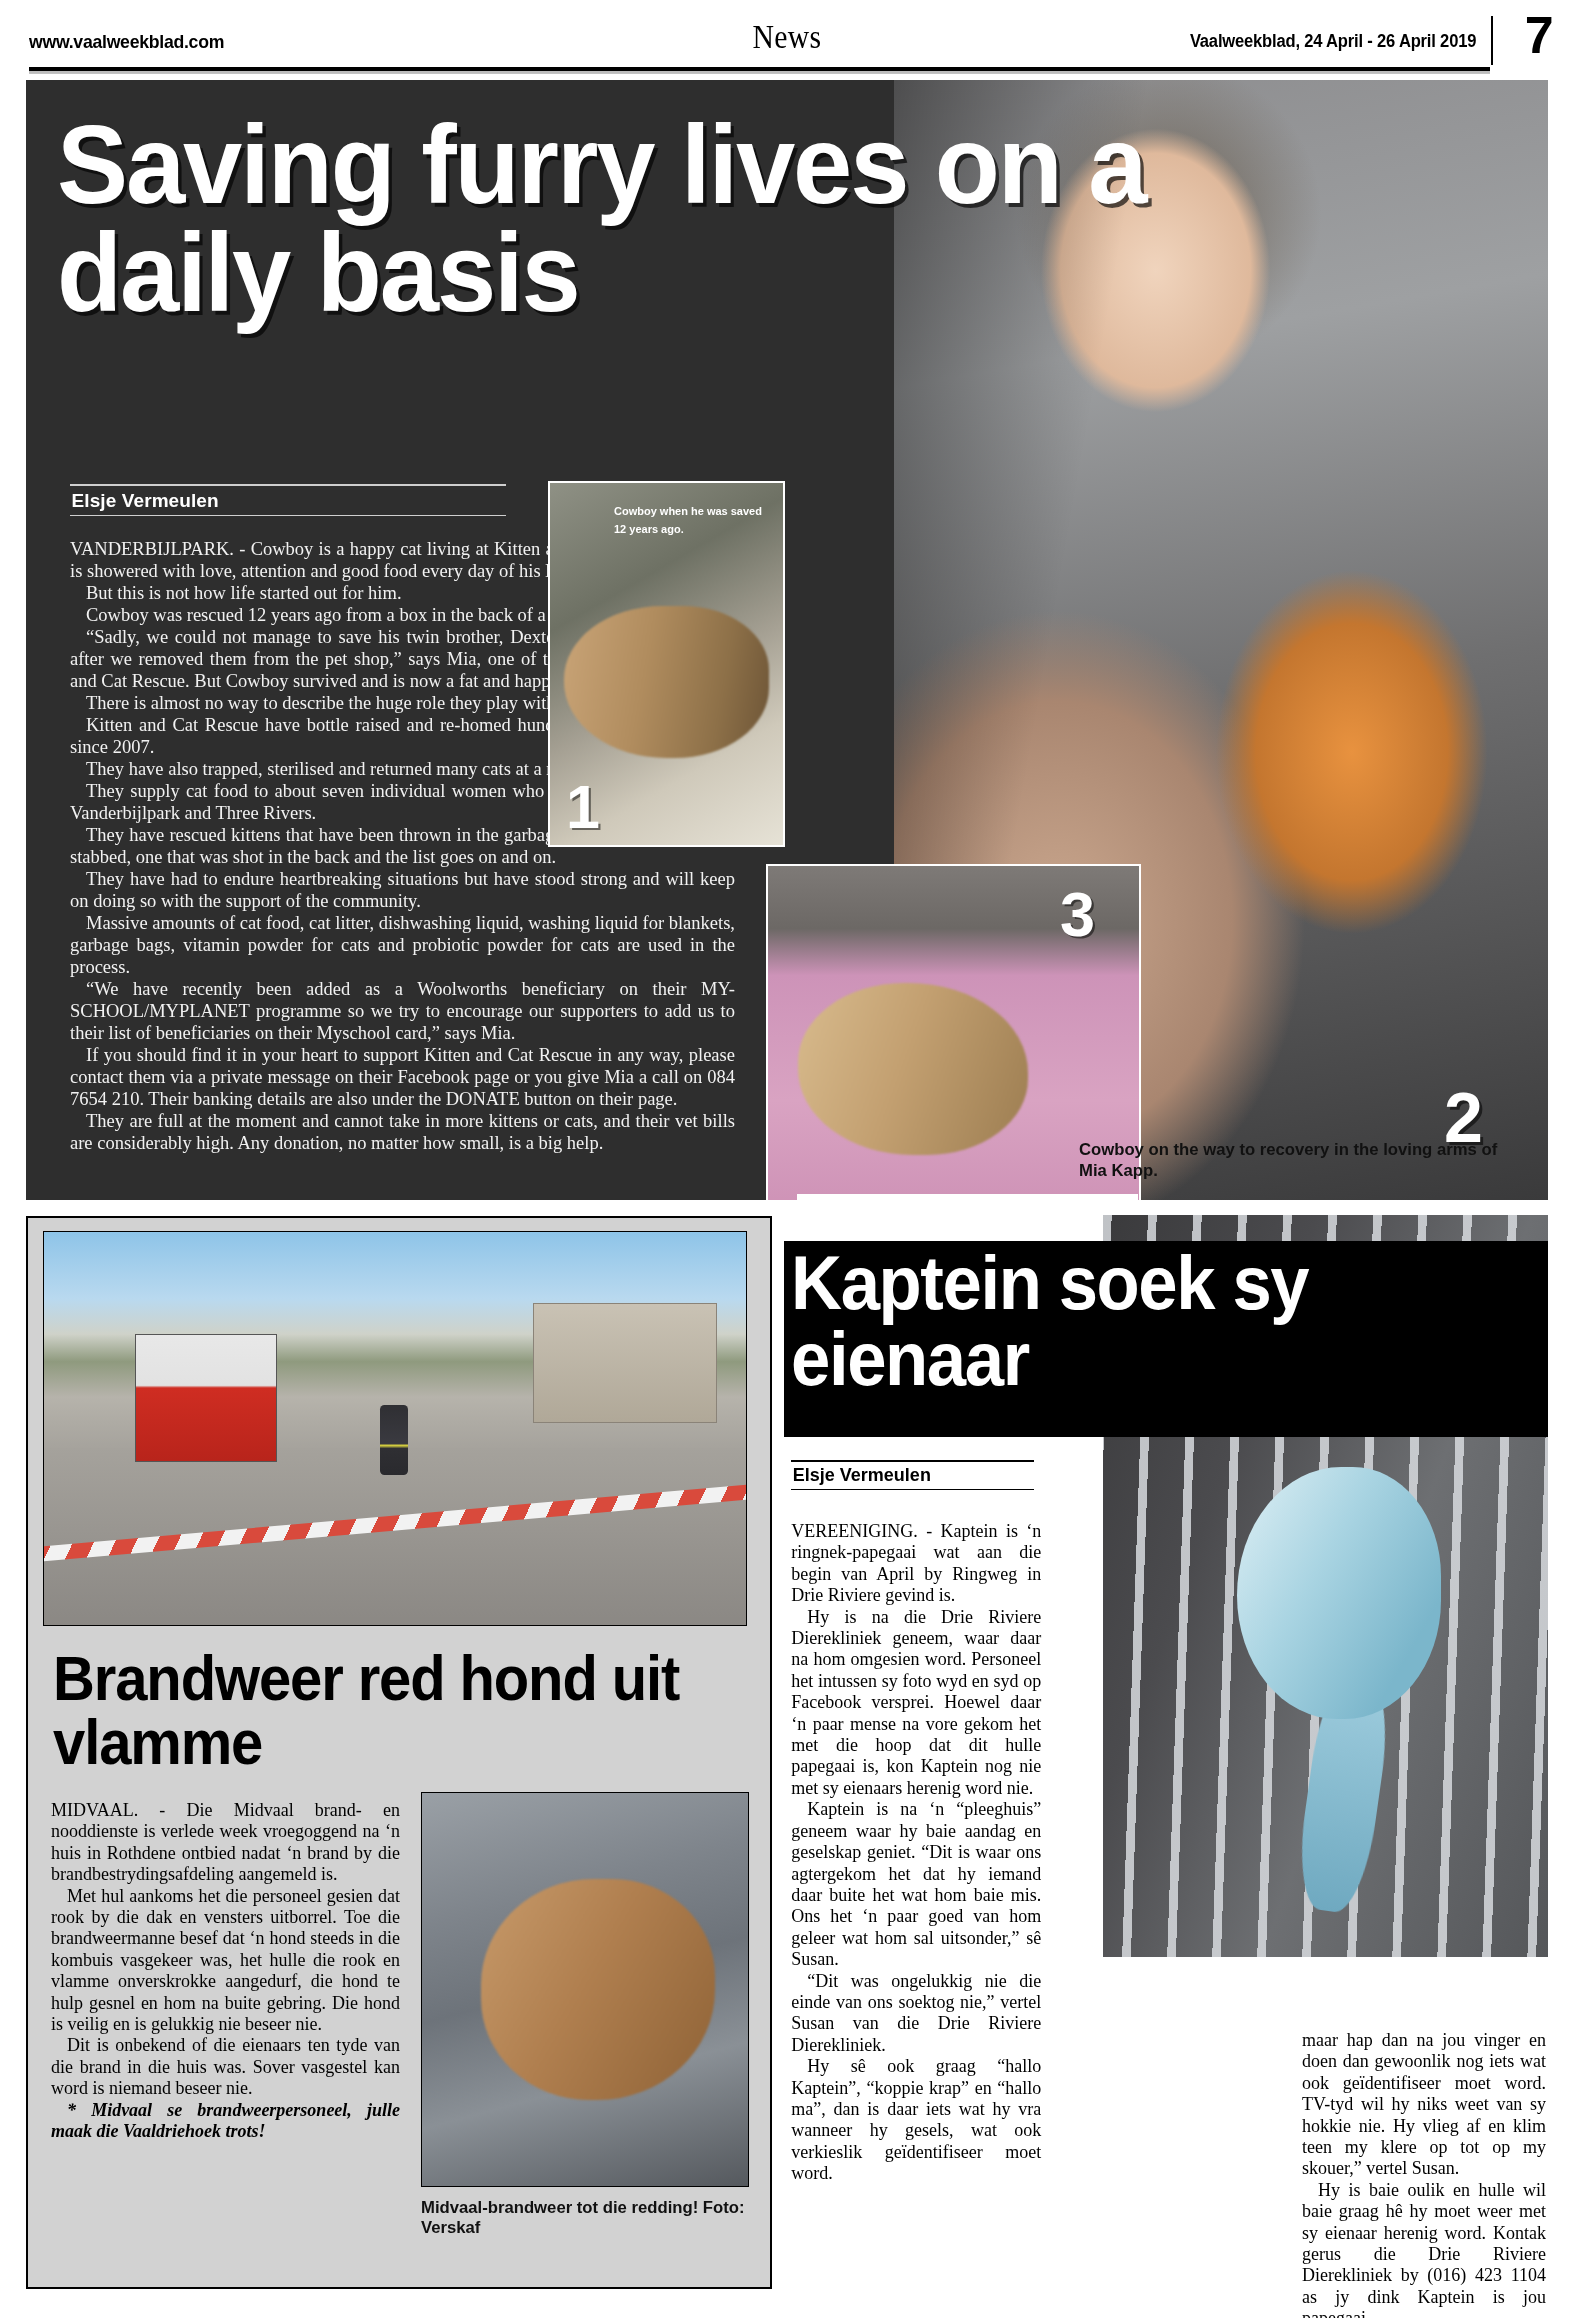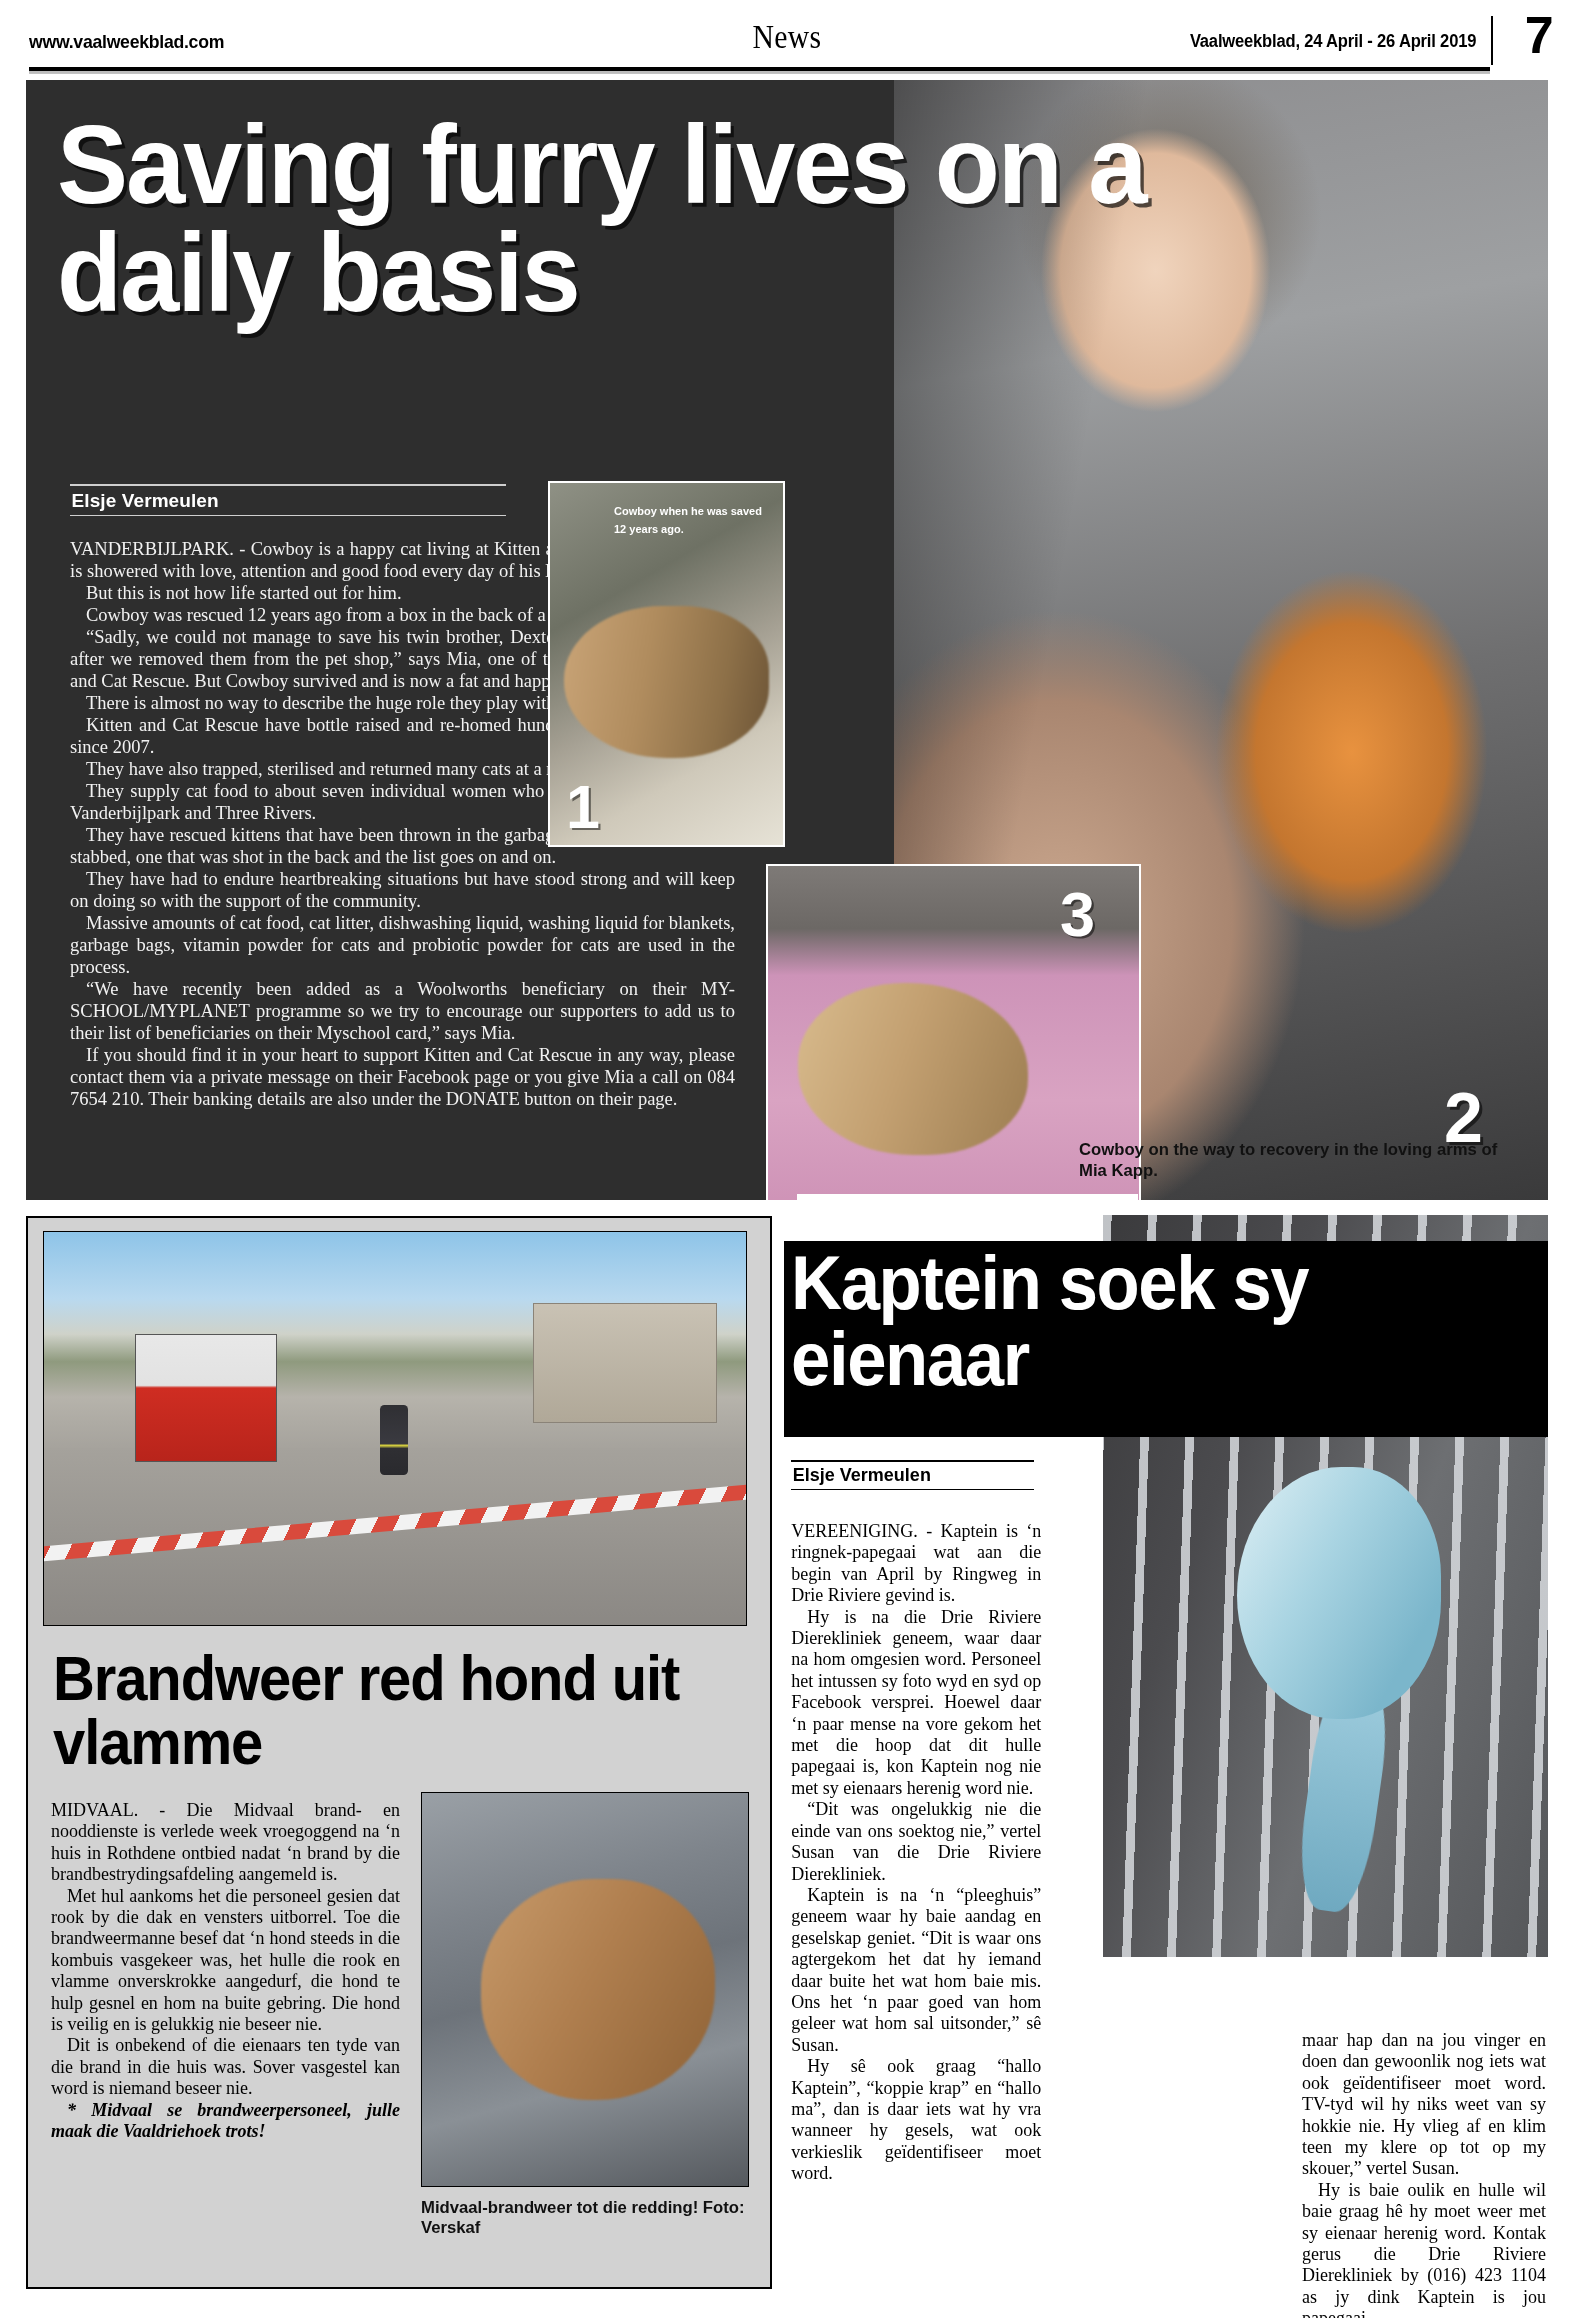--- a/index.html
+++ b/index.html
@@ -149,20 +149,21 @@
     <p>“Sadly, we could not manage to save his twin brother, Dexter. Dexter died two days after we removed them from the pet shop,” says Mia, one of the co-founders of Kitten and Cat Rescue. But Cowboy survived and is now a fat and happy boy.</p>
     <p>There is almost no way to describe the huge role they play within the local community.</p>
     <p>Kitten and Cat Rescue have bottle raised and re-homed hundreds of newborn kittens since 2007.</p>
     <p>They have also trapped, sterilised and returned many cats at a nearby shopping centre.</p>
     <p>They supply cat food to about seven individual women who feed ferals in Sasolburg, Vanderbijlpark and Three Rivers.</p>
     <p>They have rescued kittens that have been thrown in the garbage, kittens that have been stabbed, one that was shot in the back and the list goes on and on.</p>
     <p>They have had to endure heartbreaking situations but have stood strong and will keep on doing so with the support of the community.</p>
     <p>Massive amounts of cat food, cat litter, dishwashing liquid, washing liquid for blankets, garbage bags, vitamin powder for cats and probiotic powder for cats are used in the process.</p>
     <p>“We have recently been added as a Woolworths beneficiary on their MY-SCHOOL/MYPLANET programme so we try to encourage our supporters to add us to their list of beneficiaries on their Myschool card,” says Mia.</p>
     <p>If you should find it in your heart to support Kitten and Cat Rescue in any way, please contact them via a private message on their Facebook page or you give Mia a call on 084 7654 210. Their banking details are also under the DONATE button on their page.</p>
+    <p>They are full at the moment and cannot take in more kittens or cats, and their vet bills are considerably high. Any donation, no matter how small, is a big help.</p>
   </div>
 
   <div class="ph1">
     <div class="kitten"></div>
     <div class="cap">Cowboy when he was saved 12 years ago.</div>
     <div class="num">1</div>
   </div>
 
   <div class="ph3">
     <div class="cat"></div>
@@ -213,22 +214,22 @@
 
   <div class="r-byline">
     <div class="rule"></div>
     <div class="name">Elsje Vermeulen</div>
     <div class="rule"></div>
   </div>
 
   <div class="r-col1">
     <p class="first">VEREENIGING. - Kaptein is ‘n ringnek-papegaai wat aan die begin van April by Ringweg in Drie Riviere gevind is.</p>
     <p>Hy is na die Drie Riviere Dierekliniek geneem, waar daar na hom omgesien word. Personeel het intussen sy foto wyd en syd op Facebook versprei. Hoewel daar ‘n paar mense na vore gekom het met die hoop dat dit hulle papegaai is, kon Kaptein nog nie met sy eienaars herenig word nie.</p>
+    <p>Kaptein is na ‘n “pleeghuis” geneem waar hy baie aandag en geselskap geniet. “Dit is waar ons agtergekom het dat hy iemand daar buite het wat hom baie mis. Ons het ‘n paar goed van hom geleer wat hom sal uitsonder,” sê Susan.</p>
     <p>“Dit was ongelukkig nie die einde van ons soektog nie,” vertel Susan van die Drie Riviere Dierekliniek.</p>
-    <p>Kaptein is na ‘n “pleeghuis” geneem waar hy baie aandag en geselskap geniet. “Dit is waar ons agtergekom het dat hy iemand daar buite het wat hom baie mis. Ons het ‘n paar goed van hom geleer wat hom sal uitsonder,” sê Susan.</p>
     <p>Hy sê ook graag “hallo Kaptein”, “koppie krap” en “hallo ma”, dan is daar iets wat hy vra wanneer hy gesels, wat ook verkieslik geïdentifiseer moet word.</p>
 
   </div>
 
 
   <div class="r-col2">
     <p class="first">maar hap dan na jou vinger en doen dan gewoonlik nog iets wat ook geïdentifiseer moet word. TV-tyd wil hy niks weet van sy hokkie nie. Hy vlieg af en klim teen my klere op tot op my skouer,” vertel Susan.</p>
     <p>Hy is baie oulik en hulle wil baie graag hê hy moet weer met sy eienaar herenig word. Kontak gerus die Drie Riviere Dierekliniek by (016) 423 1104 as jy dink Kaptein is jou papegaai.</p>
   </div>
 </div>

